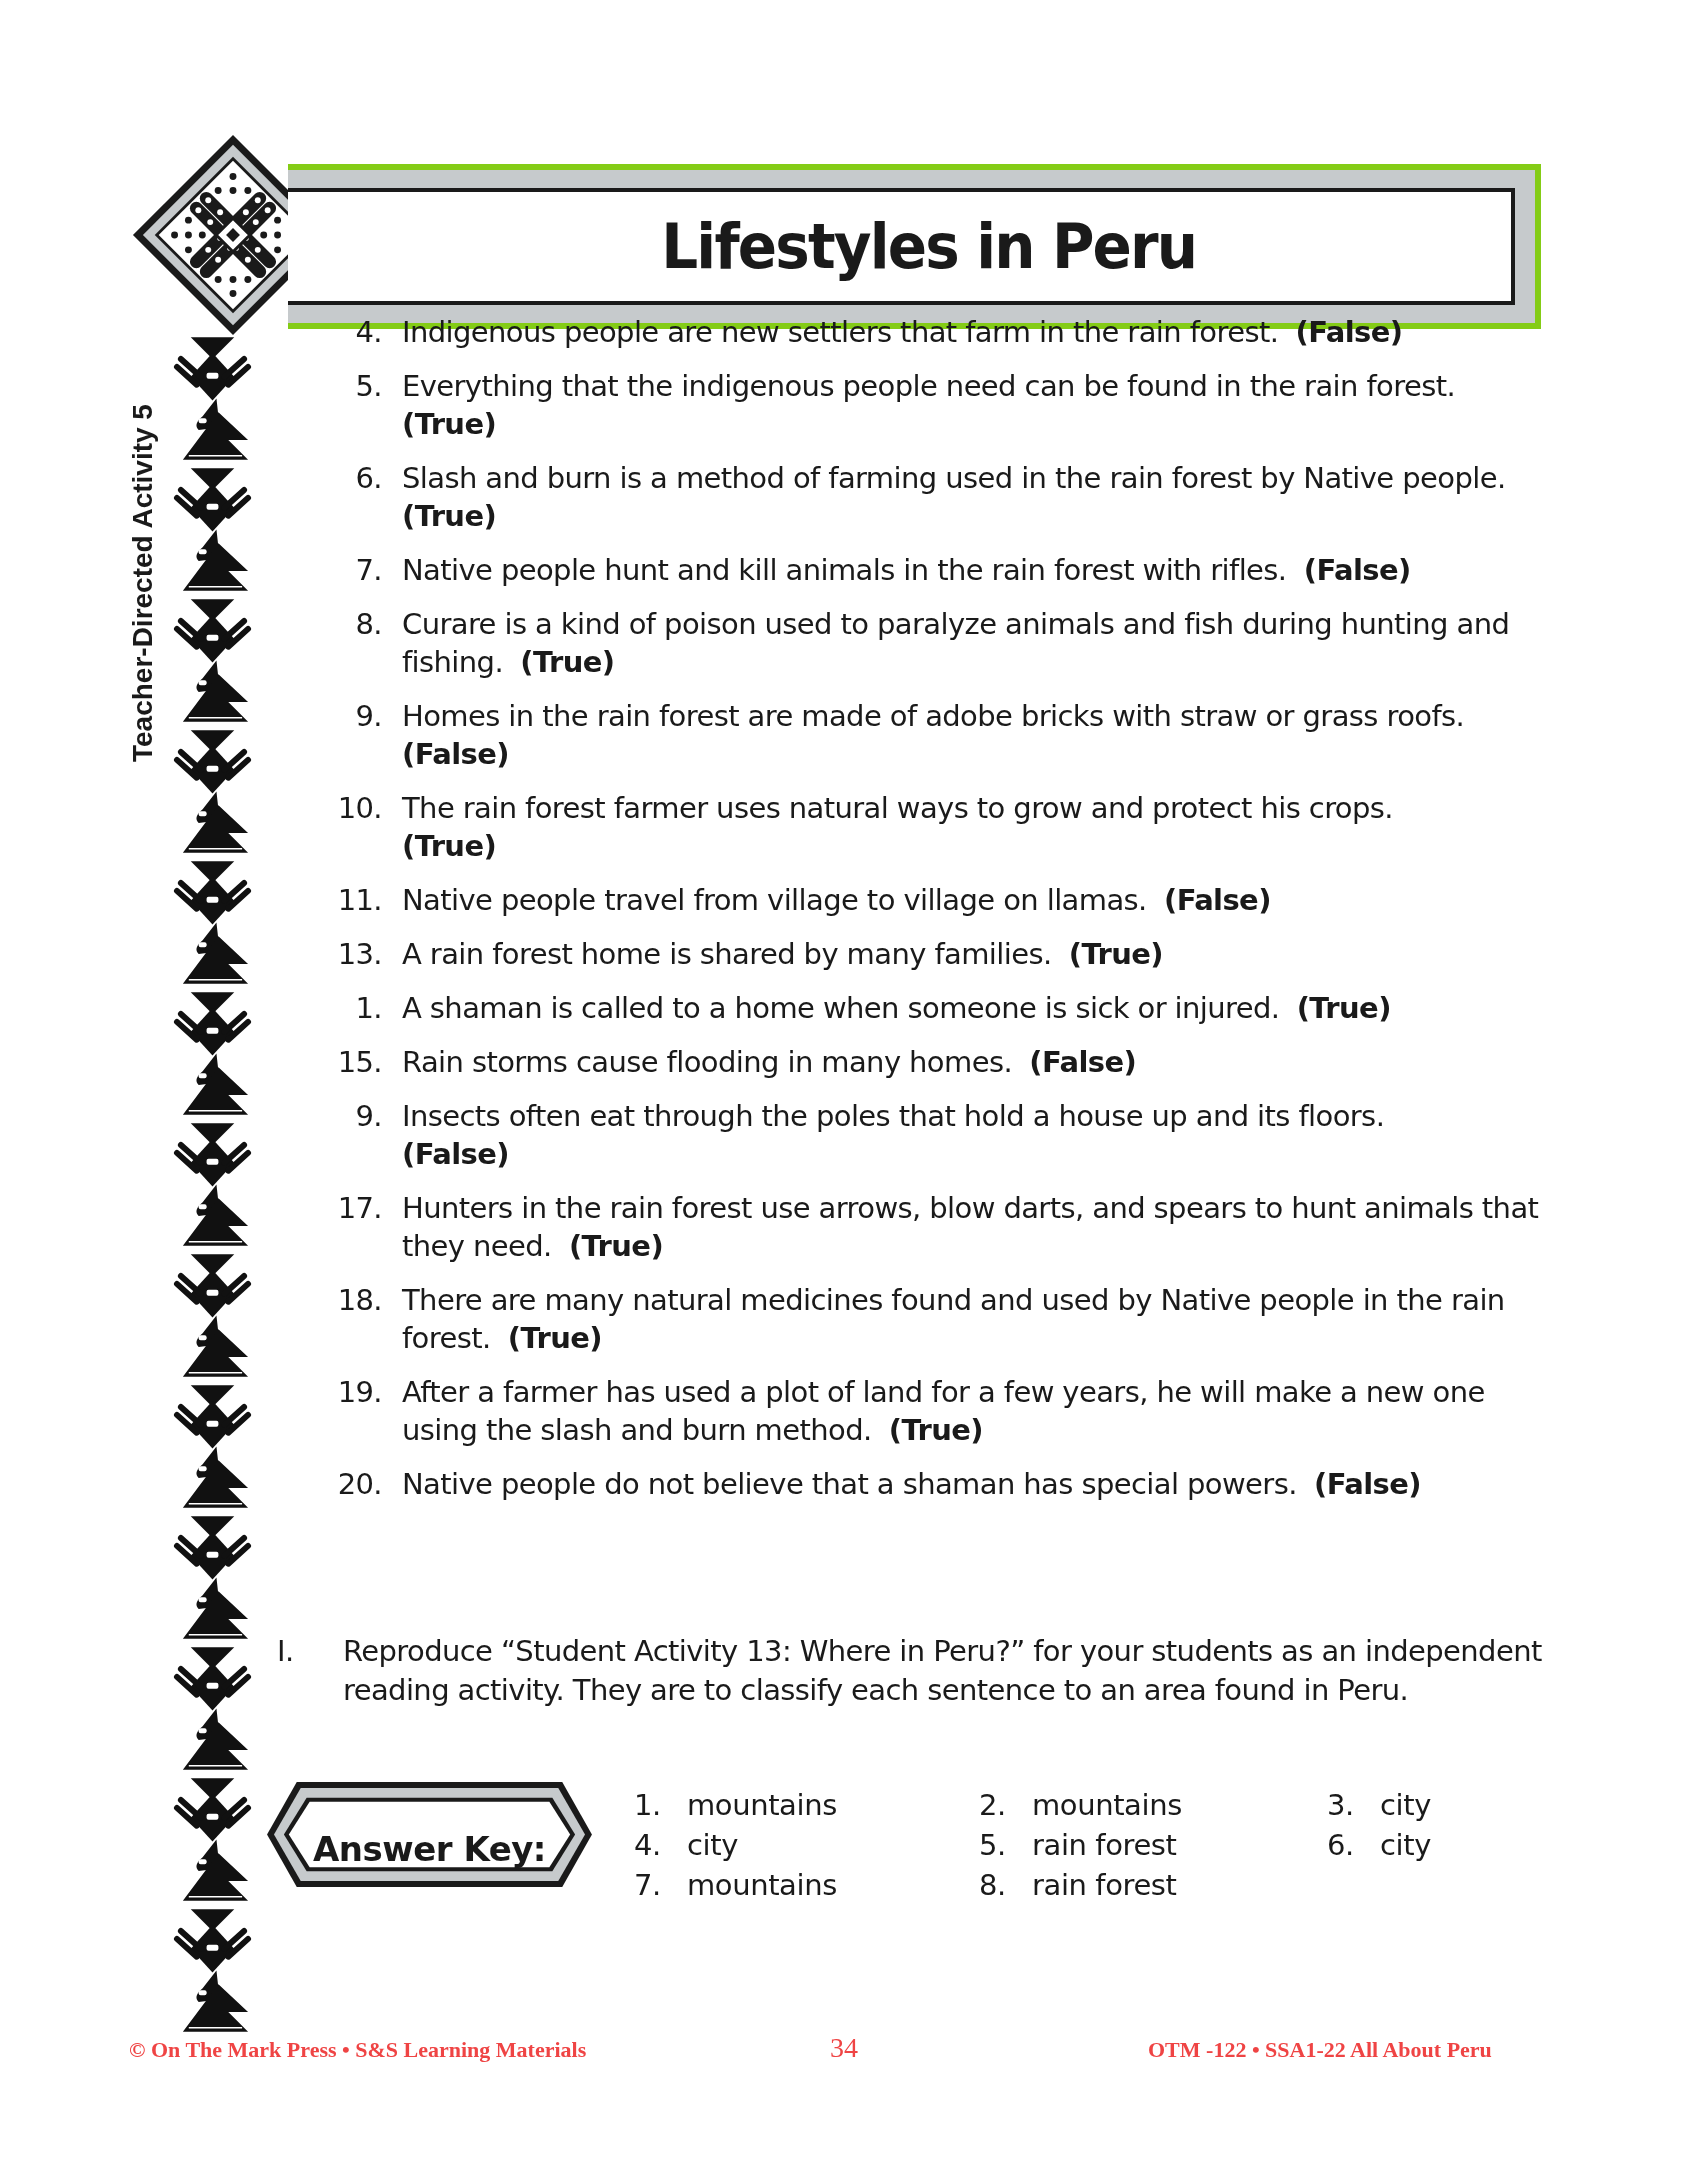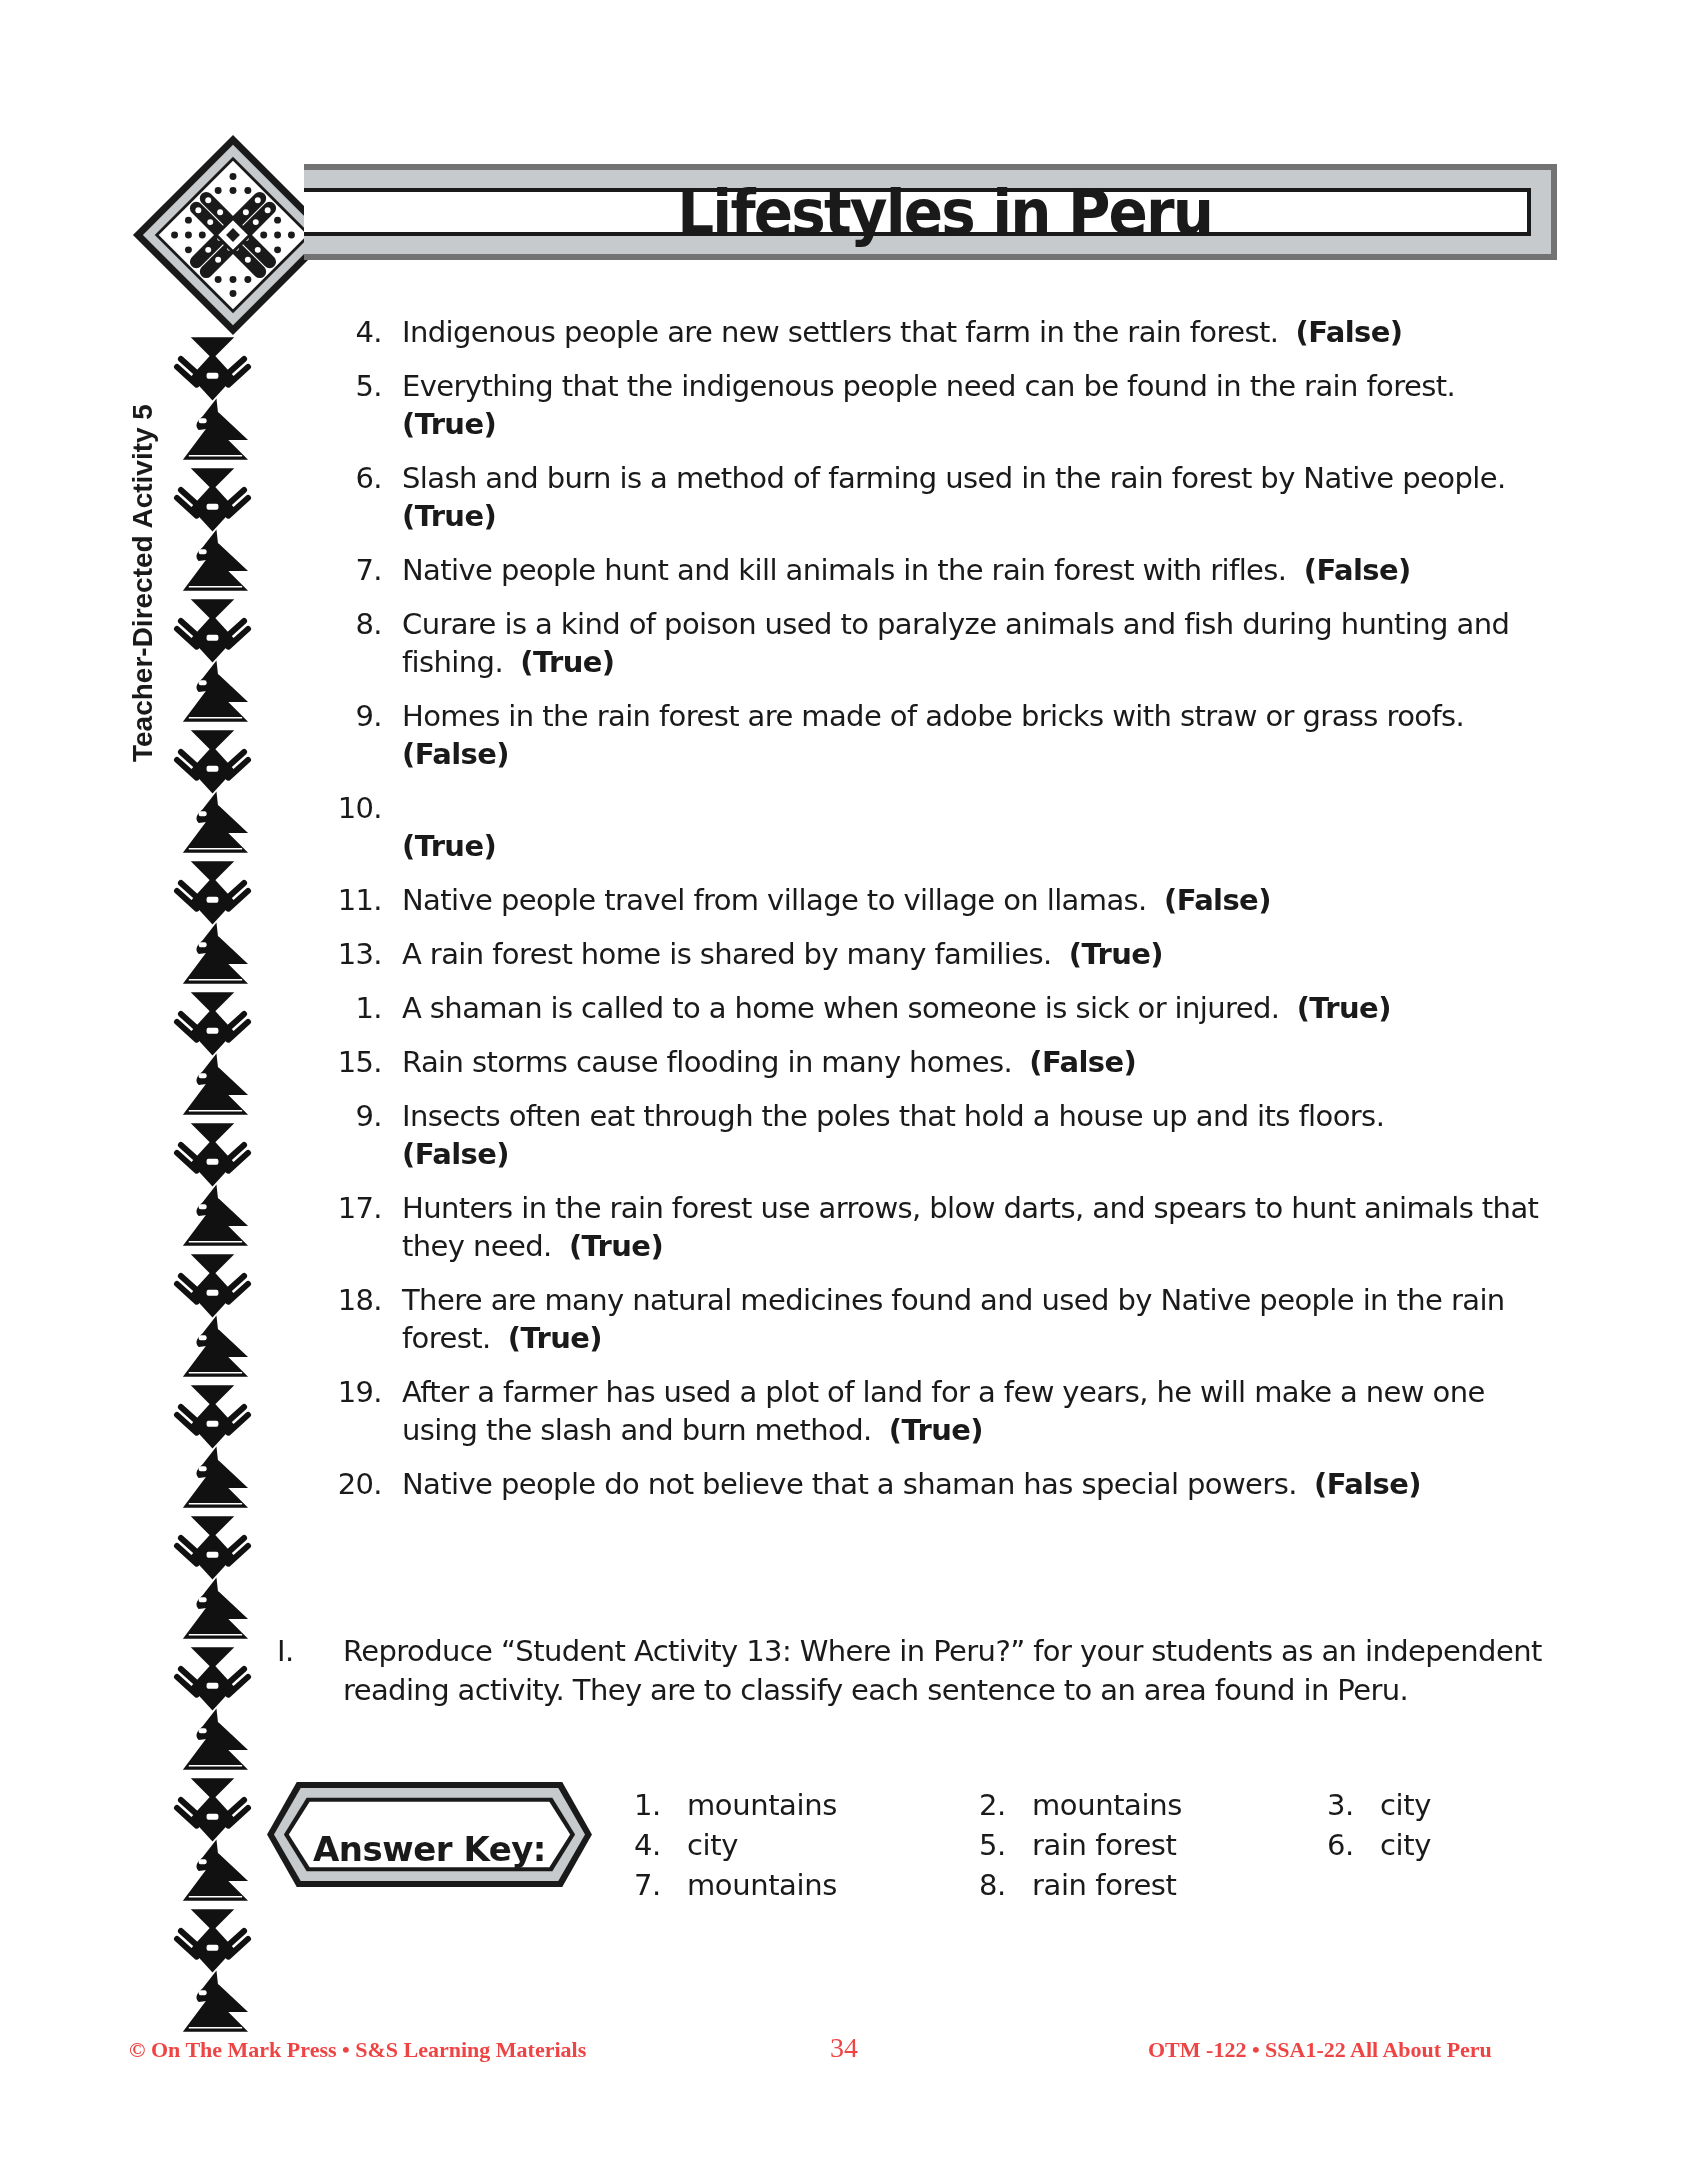--- a/index.html
+++ b/index.html
@@ -1,19 +1,19 @@
 <!DOCTYPE html>
 <html><head>
 <meta charset="utf-8">
 <style>
   html, body { margin: 0; padding: 0; background: #ffffff; }
   body { width: 1683px; height: 2178px; position: relative; overflow: hidden; font-family: "DejaVu Sans", sans-serif; color: #1a1a1a; }
 
   
-  .title-bar { position: absolute; left: 304px; top: 164px; width: 1253px; height: 96px; background: #737373; }
+  .title-bar { position: absolute; left: 288px; top: 164px; width: 1253px; height: 165px; background: #84cc16; }
   .title-bar .gray { position: absolute; left: 0; top: 6px; right: 6px; bottom: 6px; background: #c6cacc; }
   .title-bar .inner { position: absolute; left: 0; top: 18px; right: 20px; bottom: 18px; background: #1a1a1a; }
   .title-bar .white { position: absolute; left: 0; top: 4px; right: 4px; bottom: 4px; background: #fff; display: flex; align-items: center; justify-content: center; }
   .title-text { font-family: "DejaVu Sans", sans-serif; font-weight: bold; font-size: 63px; letter-spacing: -2px; color: #1a1a1a; margin-left: 59px; transform: scaleX(0.92); }
 
   .diamond { position: absolute; left: 129px; top: 131px; width: 208px; height: 208px; }
 
   
   .side-label { position: absolute; left: 127px; top: 762px; transform-origin: left top; transform: rotate(-90deg); font-family: "Liberation Sans", sans-serif; font-weight: bold; font-size: 28px; color: #1a1a1a; white-space: nowrap; }
   .side-strip { position: absolute; left: 173px; top: 333px; width: 79px; }
@@ -189,21 +189,21 @@
   <div class="item">
       <span class="num">8.</span>
       <span class="txt"><span>Curare is a kind of poison used to paralyze animals and fish during hunting and fishing.</span>&nbsp; <span class="ans">(True)</span></span>
     </div>
   <div class="item">
       <span class="num">9.</span>
       <span class="txt"><span>Homes in the rain forest are made of adobe bricks with straw or grass roofs.</span><br><span class="ans">(False)</span></span>
     </div>
   <div class="item">
       <span class="num">10.</span>
-      <span class="txt"><br><span class="ans">(True)</span></span>
+      <span class="txt"><span>The rain forest farmer uses natural ways to grow and protect his crops.</span><br><span class="ans">(True)</span></span>
     </div>
   <div class="item">
       <span class="num">11.</span>
       <span class="txt"><span>Native people travel from village to village on llamas.</span>&nbsp; <span class="ans">(False)</span></span>
     </div>
   <div class="item">
       <span class="num">13.</span>
       <span class="txt"><span>A rain forest home is shared by many families.</span>&nbsp; <span class="ans">(True)</span></span>
     </div>
   <div class="item">

